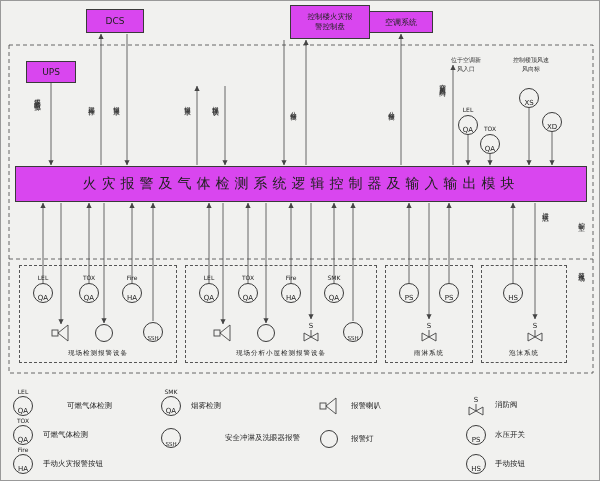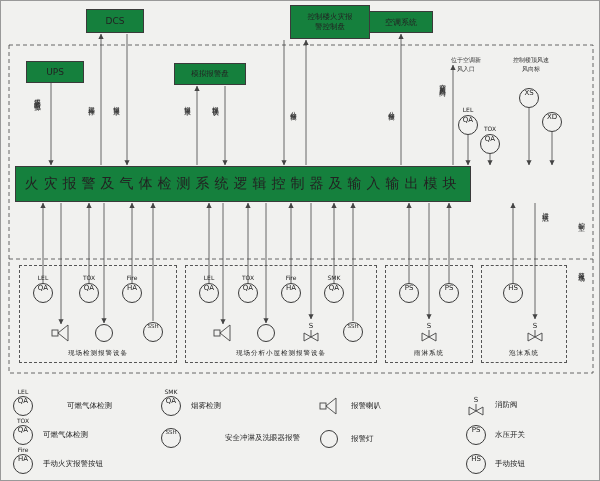--- a/index.html
+++ b/index.html
@@ -1,25 +1,25 @@
 <!DOCTYPE html>
 <html><head>
 <meta charset="utf-8">
 <style>
   html,body{margin:0;padding:0;background:#ddd;}
   .canvas{position:relative;width:600px;height:481px;background:#f1f1ef;
     font-family:"DejaVu Sans",sans-serif;color:#222;border:1px solid #999;
     box-sizing:border-box;overflow:hidden;}
   svg.layer{position:absolute;left:0;top:0;}
   .box{position:absolute;border:1px solid #3a3a3a;display:flex;align-items:center;
-    justify-content:center;text-align:center;background:#15803d;box-sizing:border-box;
+    justify-content:center;text-align:center;background:#d946ef;box-sizing:border-box;
     font-size:8px;}
   .dashedbox{position:absolute;border:1px dashed #555;box-sizing:border-box;background:transparent;}
   .dev{position:absolute;width:20px;height:20px;border:1px solid #3a3a3a;border-radius:50%;
-    display:flex;align-items:flex-start;justify-content:center;font-size:7px;background:#f1f1ef;
+    display:flex;align-items:flex-end;justify-content:center;font-size:7px;background:#f1f1ef;
     box-sizing:border-box;}
   .dev.tiny{font-size:5.5px;}
   .lamp{position:absolute;width:18px;height:18px;border:1px solid #3a3a3a;border-radius:50%;
     background:#f1f1ef;box-sizing:border-box;}
   .sub{position:absolute;width:24px;text-align:center;font-size:6px;color:#222;}
   .vlab{position:absolute;writing-mode:vertical-rl;text-orientation:upright;font-size:6.5px;
     letter-spacing:1px;line-height:1;color:#333;}
   .cap{position:absolute;text-align:center;font-size:6.5px;letter-spacing:1px;color:#222;}
   .note{position:absolute;text-align:center;font-size:6px;line-height:1.5;color:#333;}
   .leg-label{position:absolute;font-size:7.5px;color:#222;}
@@ -124,28 +124,25 @@
 
   <div class="box f9" style="left:85px;top:8px;width:58px;height:24px;">
       <span>DCS</span>
     </div>
   <div class="box f75 fp" style="left:253px;top:4px;width:80px;height:34px;margin-left:36px;">
       <span>控制楼火灾报警控制盘</span>
     </div>
   <div class="box" style="left:368px;top:10px;width:64px;height:22px;">
       <span>空调系统</span>
     </div>
-  <div class="box f9" style="left:25px;top:60px;width:58px;height:22px;">
+  <div class="box f9" style="left:25px;top:60px;width:50px;height:22px;">
       <span>UPS</span>
     </div>
-  <div class="box f75" style="left:173px;top:62px;width:72px;height:22px;">
-      <span>模拟报警盘</span>
-    </div>
-
-  <div class="box ctrl" style="left:14px;top:165px;width:456px;height:36px;">
+
+  <div class="box ctrl" style="left:14px;top:165px;width:572px;height:36px;">
       <span>火灾报警及气体检测系统逻辑控制器及输入输出模块</span>
     </div>
 
   <div class="vlab" style="left:33px;top:92px;">仪表不间断电源</div>
   <div class="vlab" style="left:87px;top:100px;">远程操作</div>
   <div class="vlab" style="left:112px;top:100px;">报警显示</div>
   <div class="vlab" style="left:183px;top:100px;">报警显示</div>
   <div class="vlab" style="left:211px;top:100px;">报警确认</div>
   <div class="vlab" style="left:289px;top:105px;">公共报警</div>
   <div class="vlab" style="left:387px;top:105px;">公共报警</div>

